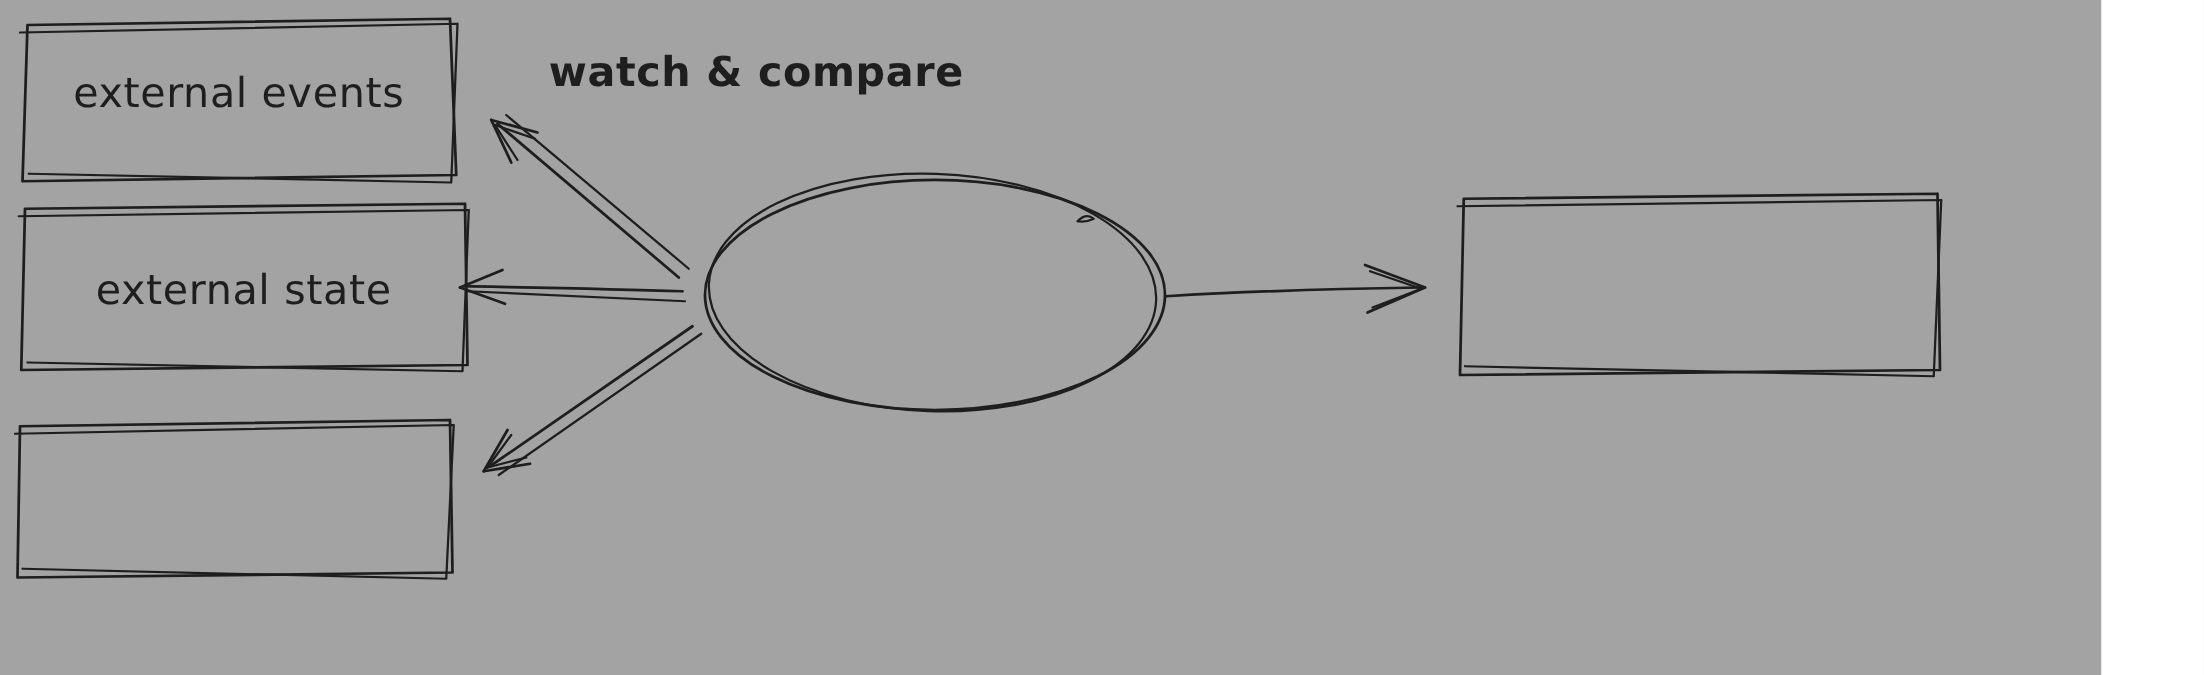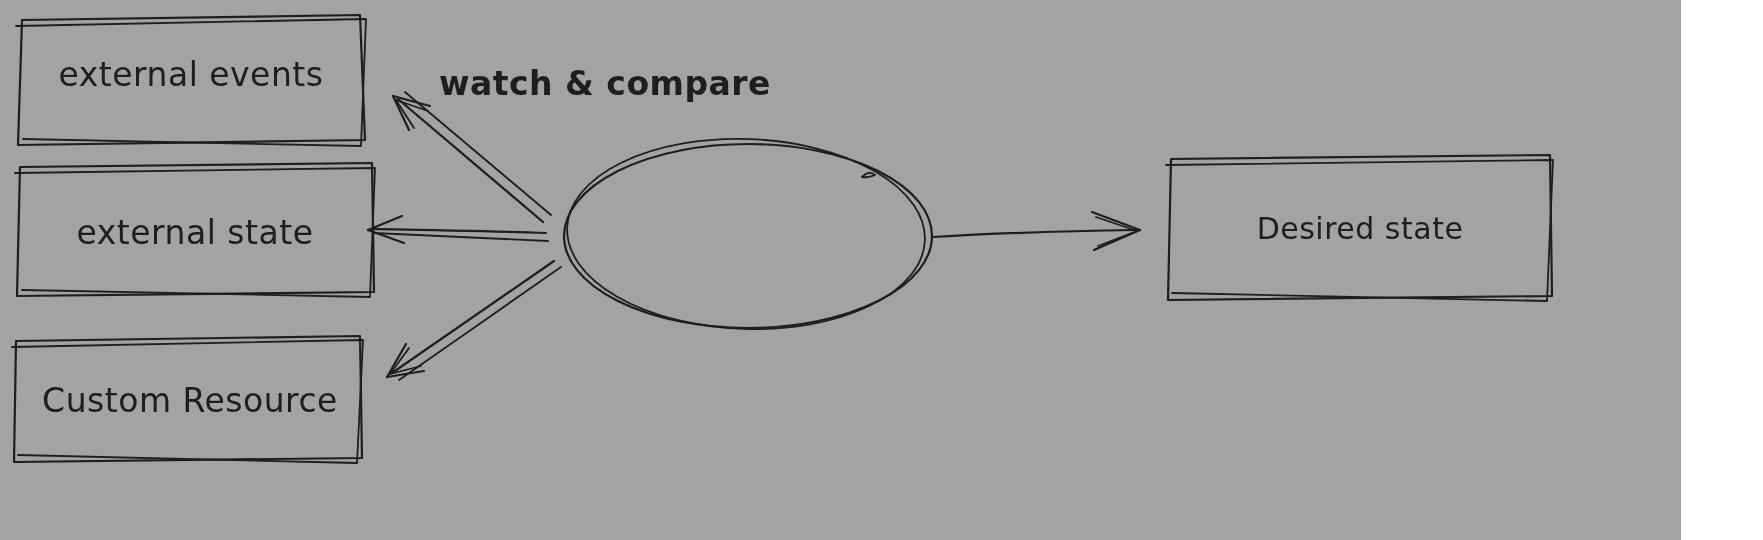--- a/index.html
+++ b/index.html
@@ -107,21 +107,19 @@
       <path class="stroke thin" d="M1137 231 L1096 217"></path>
       <path class="stroke thin" d="M1137 231 L1098 246"></path>
     </g>
 
   </svg>
 
   <div class="label node-label" style="left:191px; top:74px;">external events</div>
 
   <div class="label node-label" style="left:195px; top:232px;">external state</div>
 
-  <div class="label node-label" style="left:190px; top:400px;">Custom Resource</div>
 
 
-  <div class="label desired-label" style="left:1360px; top:228px;">Desired state</div>
 
-  <div class="label edge-label-big" style="left:605px; top:57px;margin-top:26px;">watch &amp; compare</div>
+  <div class="label edge-label-big" style="left:605px; top:57px;">watch &amp; compare</div>
 
 
 </div>
 
 </body></html>

